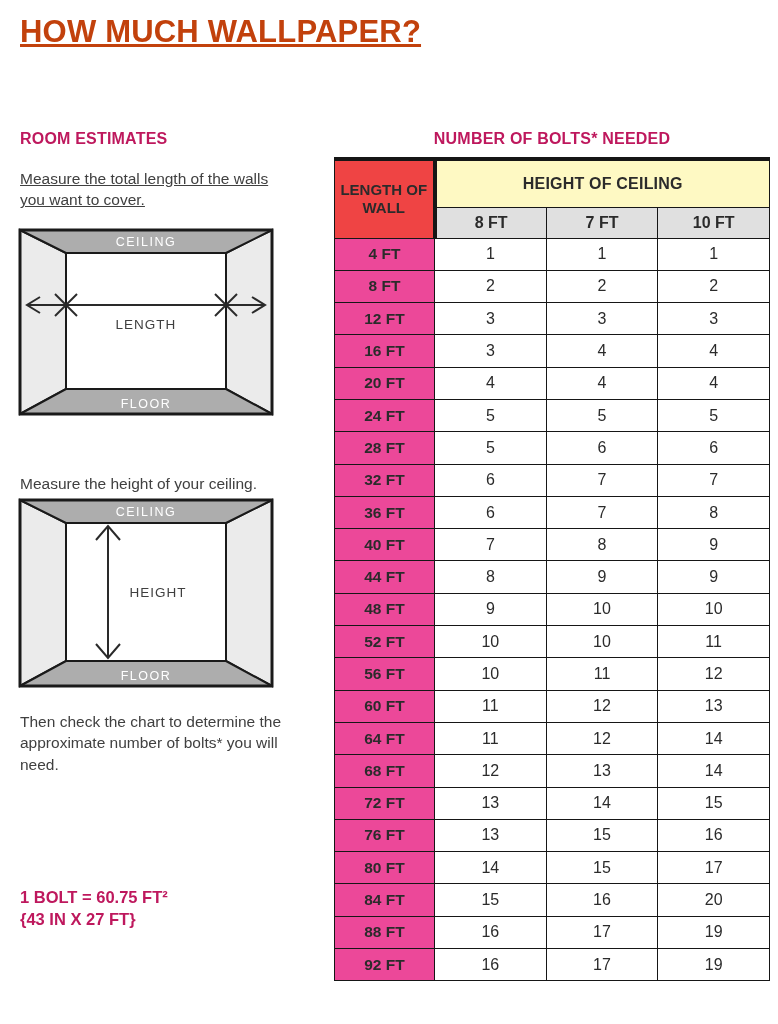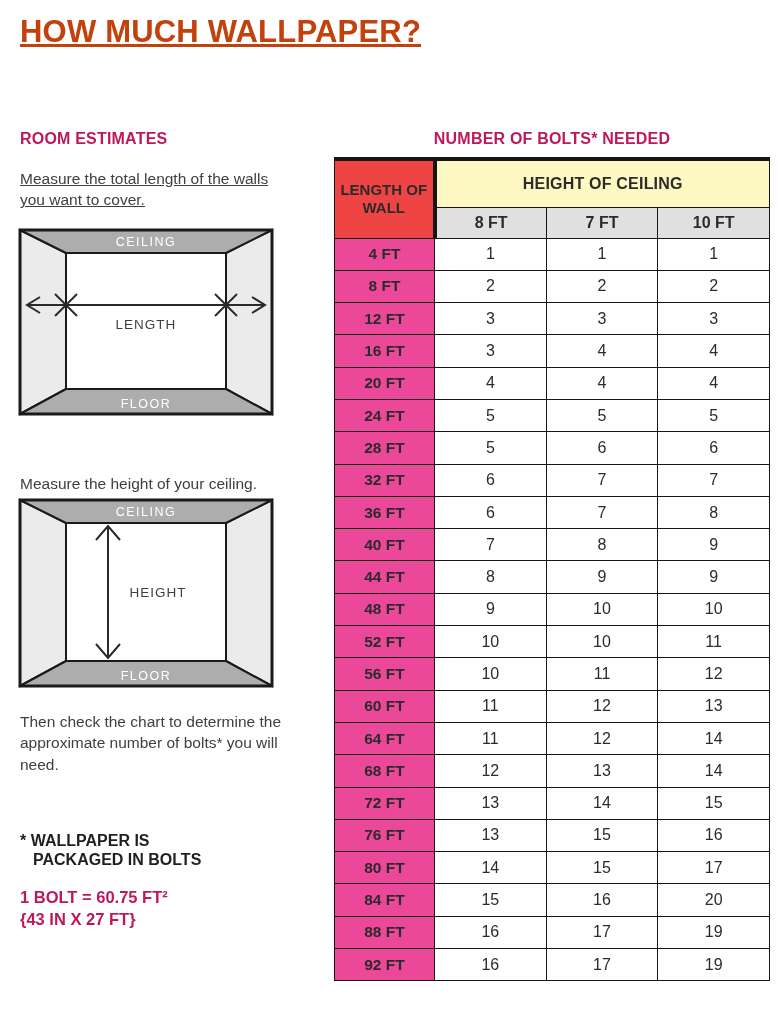--- a/index.html
+++ b/index.html
@@ -132,24 +132,20 @@
       <polyline points="78,42 90,28 102,42"></polyline>
       <polyline points="78,146 90,160 102,146"></polyline>
     </g>
     <text class="svg-band-label" x="128" y="18" text-anchor="middle">CEILING</text>
     <text class="svg-band-label" x="128" y="182" text-anchor="middle">FLOOR</text>
     <text class="svg-dim-label" x="140" y="99" text-anchor="middle">HEIGHT</text>
   </svg>
 
   <div class="body-text step3">Then check the chart to determine the approximate number of bolts* you will need.</div>
 
-  <div class="footnote">
-    <div>* WALLPAPER IS</div>
-    <div class="indent">PACKAGED IN BOLTS</div>
-  </div>
 
   <div class="bolt-info">
     <div>1 BOLT = 60.75 FT²</div>
     <div>{43 IN X 27 FT}</div>
   </div>
 
   <div class="section-heading table-heading">NUMBER OF BOLTS* NEEDED</div>
 
   <table class="bolts">
     <colgroup>

